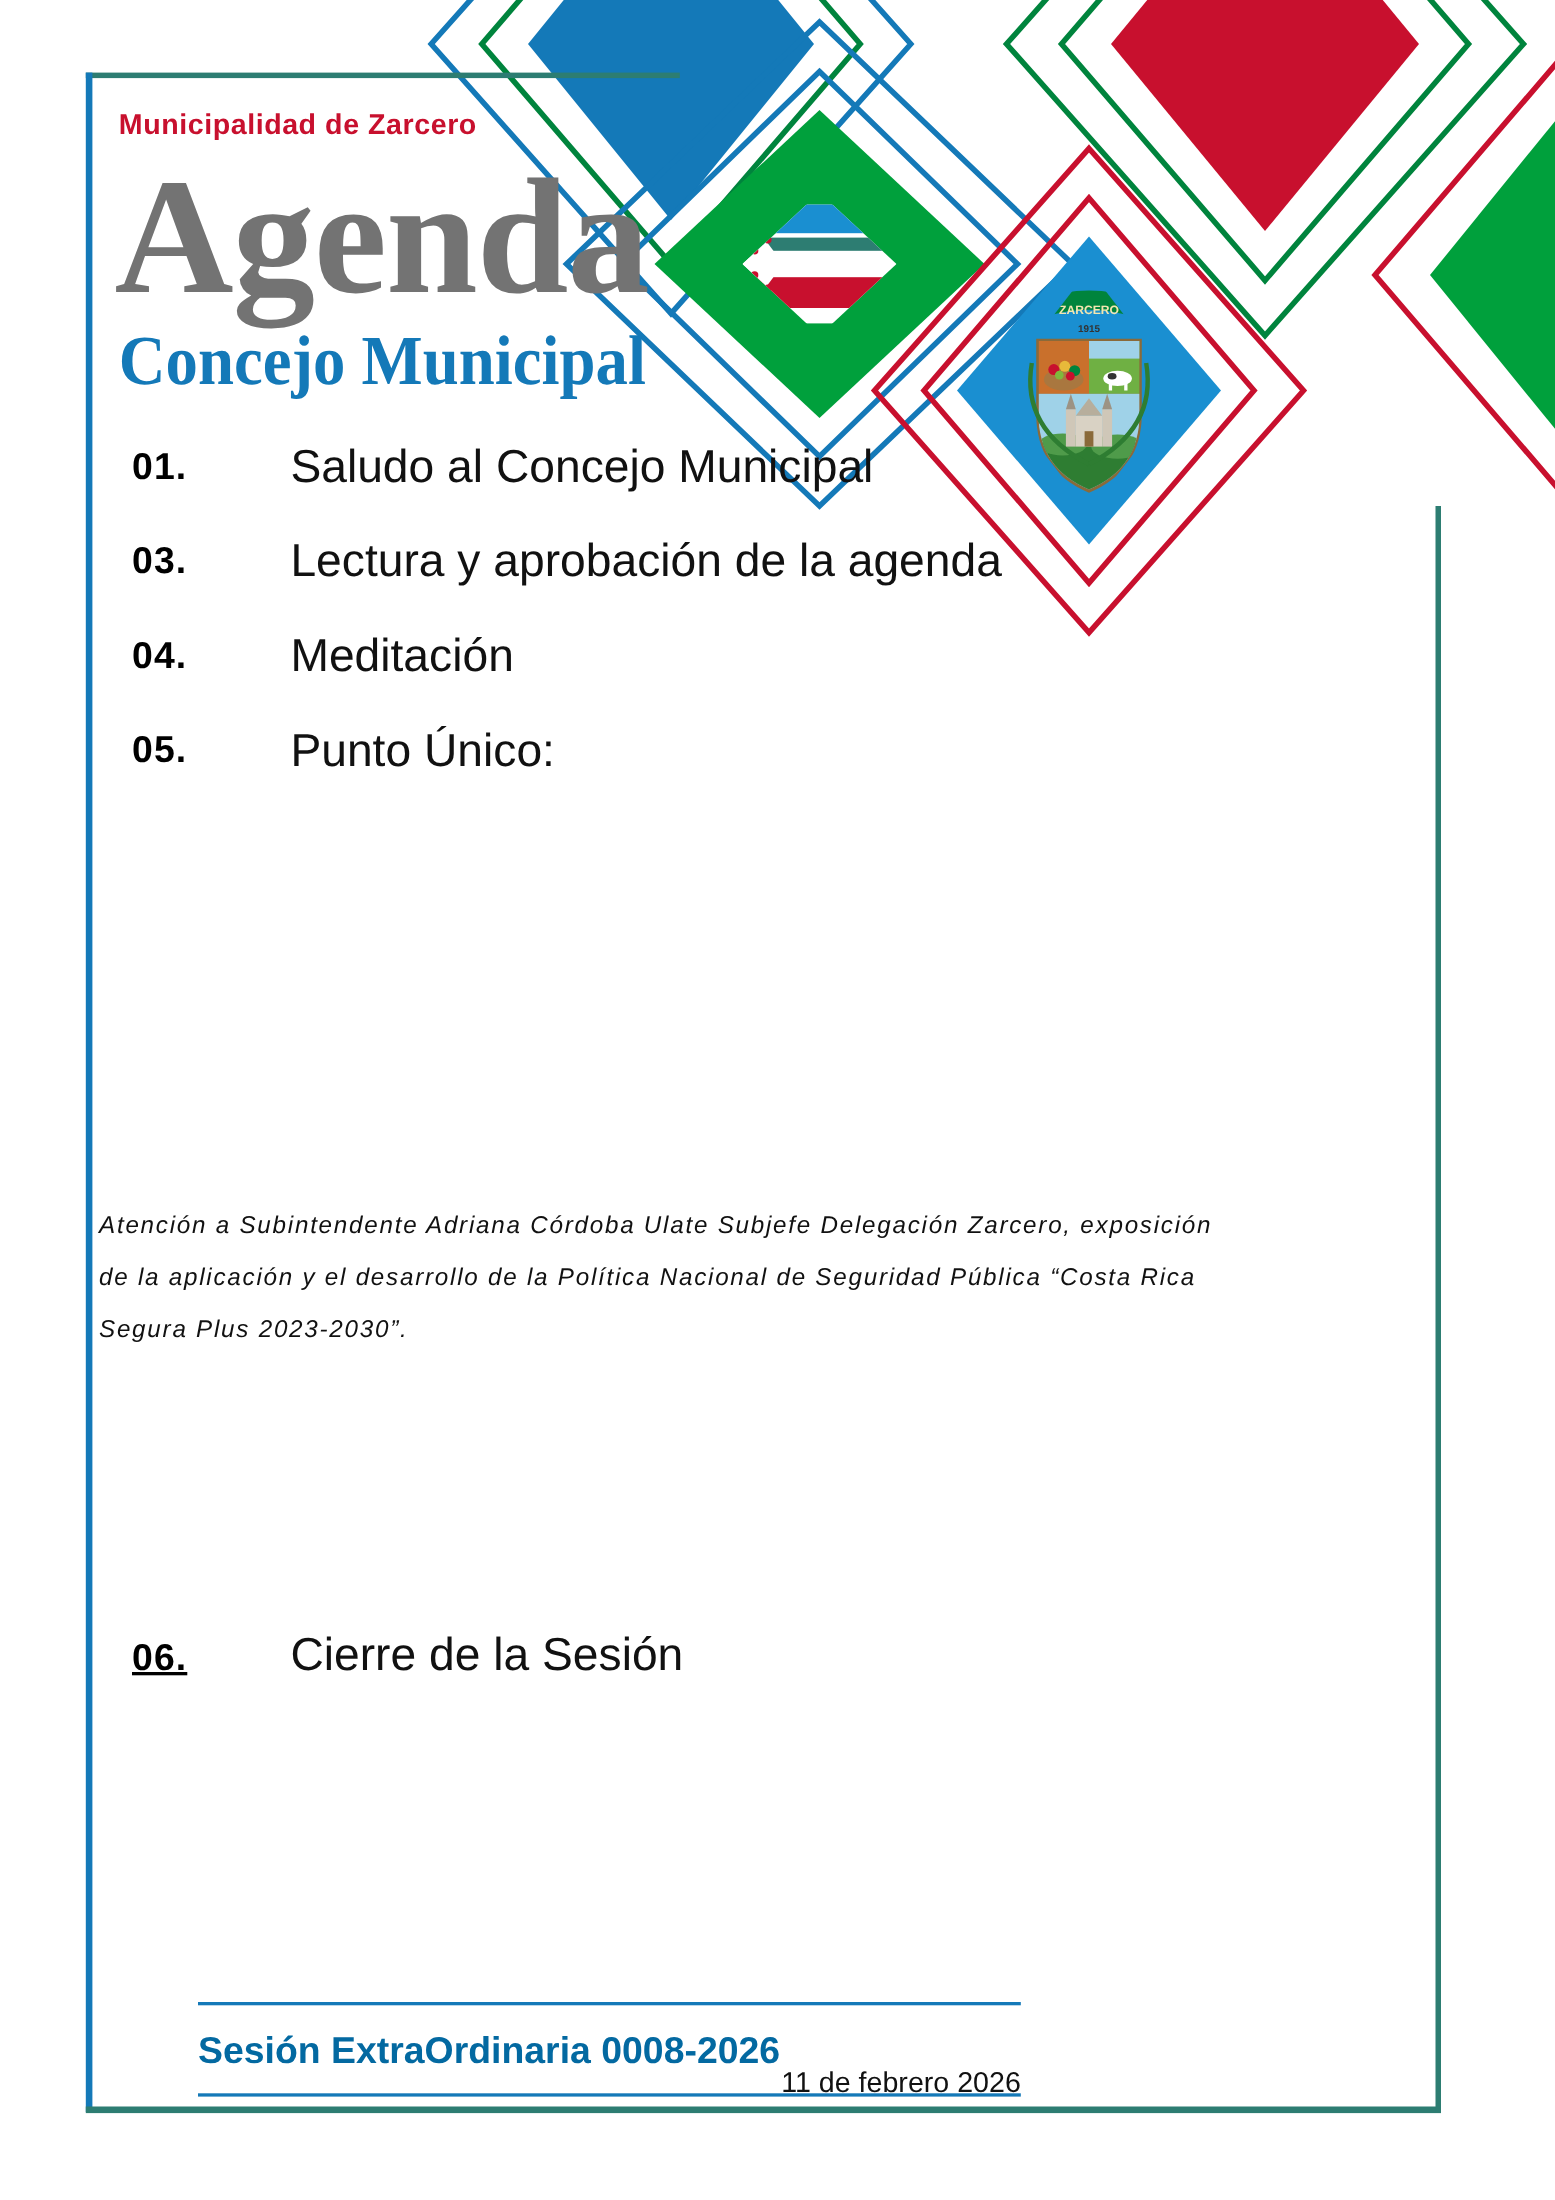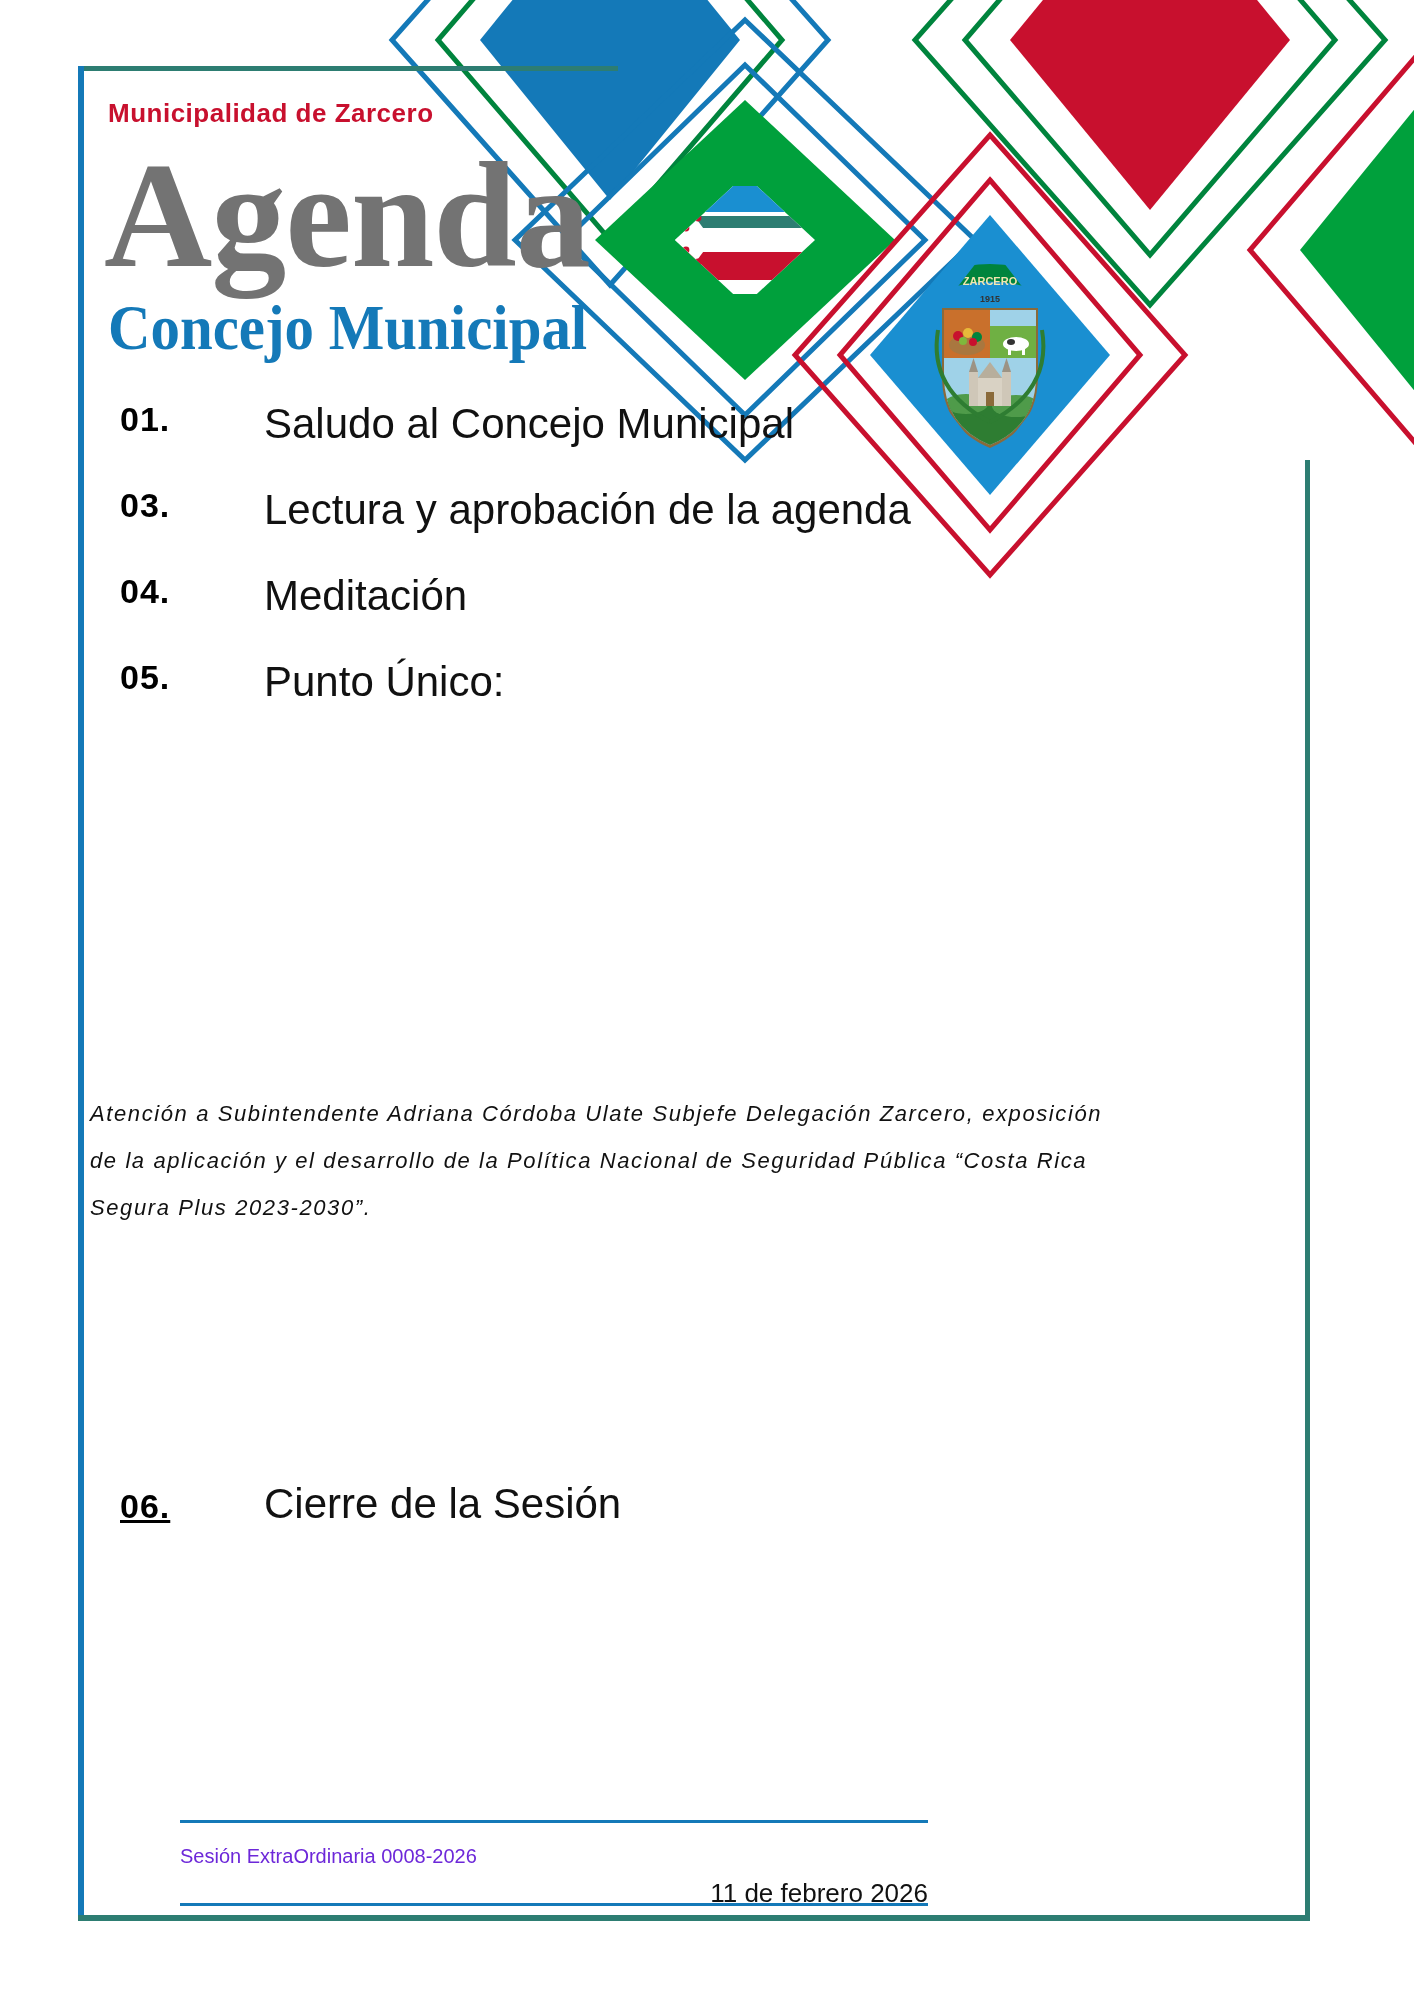--- a/index.html
+++ b/index.html
@@ -99,21 +99,21 @@
 
   
   .agenda-list {
     position: absolute;
     left: 120px;
     top: 400px;
     width: 1000px;
   }
   .agenda-row {
     display: flex;
-    align-items: flex-start;
+    align-items: center;
     margin-bottom: 38px;
   }
   .agenda-num {
     font-size: 34px;
     font-weight: 700;
     color: #000000;
     width: 96px;
     flex: 0 0 96px;
     letter-spacing: 1px;
   }
@@ -163,23 +163,23 @@
     left: 180px;
     top: 1903px;
     width: 748px;
     height: 3px;
     background: #1479b8;
   }
   .footer-session {
     position: absolute;
     left: 180px;
     top: 1845px;
-    font-size: 20px;
-    font-weight: 400;
-    color: #6d28d9;
+    font-size: 34px;
+    font-weight: 700;
+    color: #0369a1;
     white-space: nowrap;
   }
   .footer-date {
     position: absolute;
     left: 600px;
     top: 1845px;
     width: 328px;
     text-align: right;
     font-size: 26px;
     font-weight: 300;

